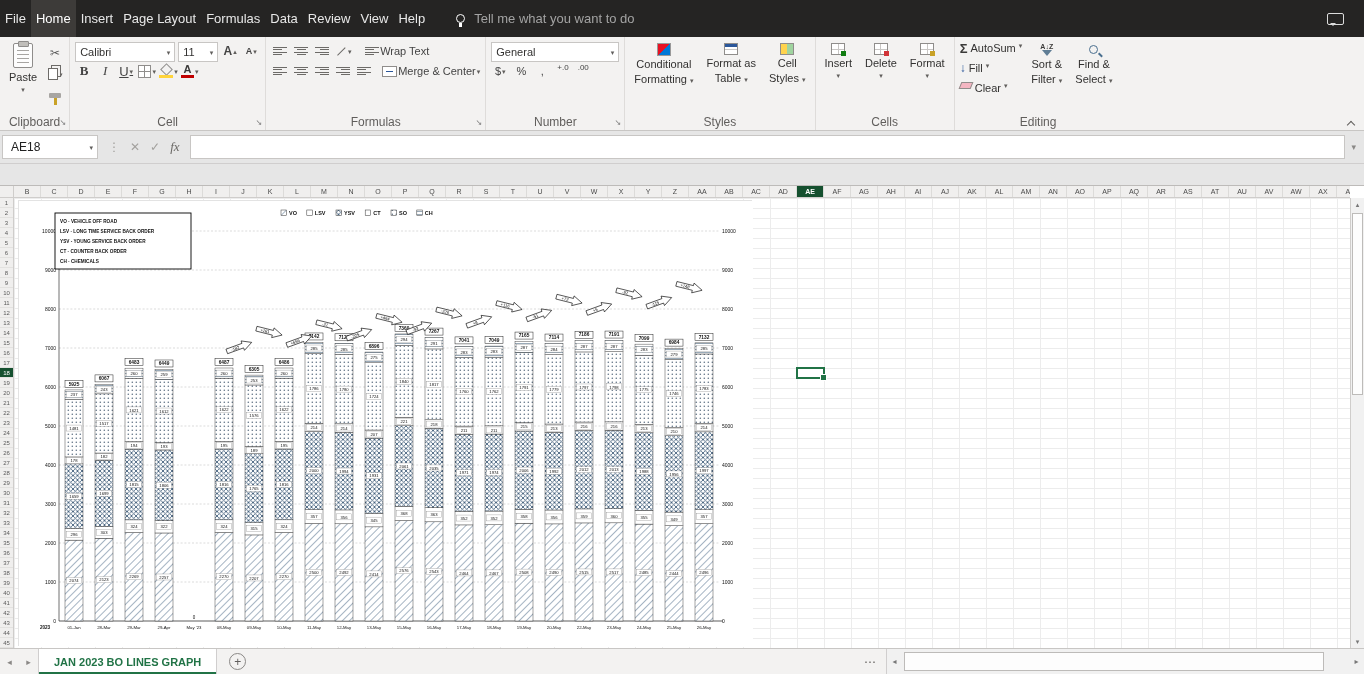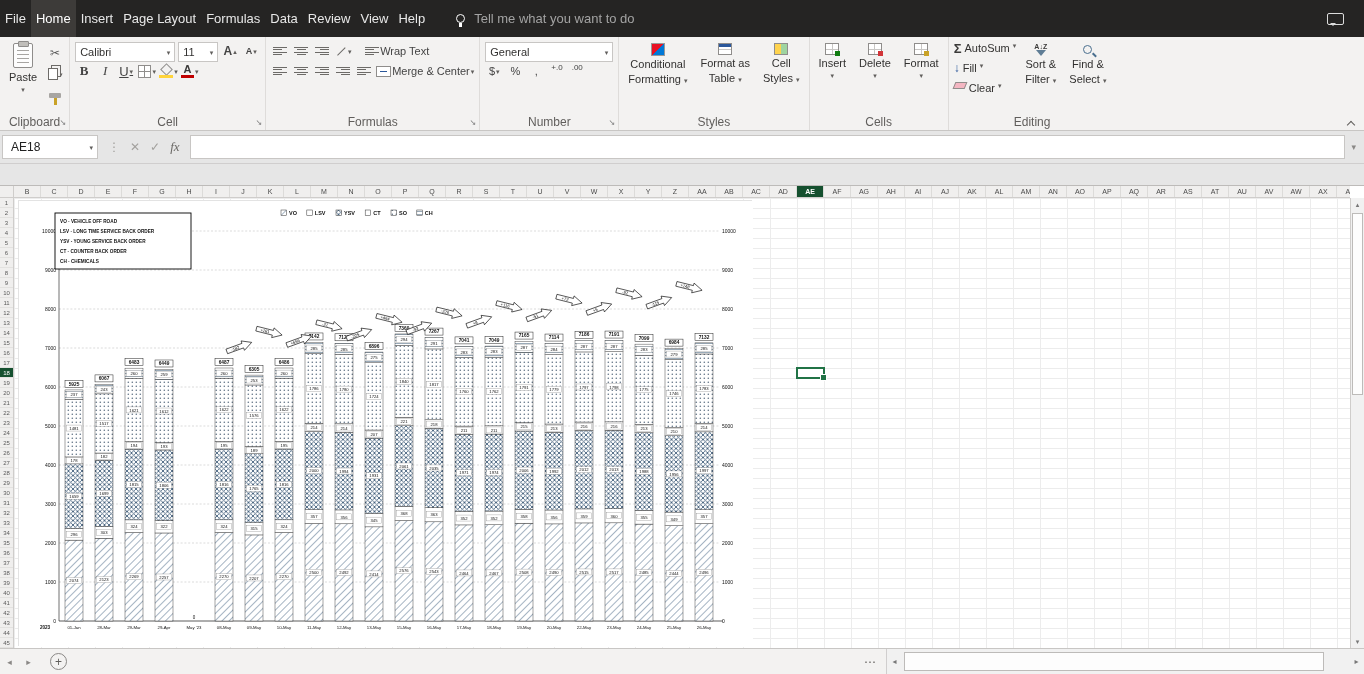--- a/index.html
+++ b/index.html
@@ -314,21 +314,21 @@
                 </span>
               </span>
             <span class="sbtn">
                 <span class="ic-al al-l">
                   <i></i>
                   <i></i>
                   <i></i>
                   <i></i>
                 </span>
               </span>
-            <span class="sbtn" style="margin-left:0">
+            <span class="sbtn" style="margin-left:6px">
               <span class="ic ic-merge"></span>
               <span style="font-size:11px">Merge &amp; Center</span>
               <span class="dd">▾</span>
             </span>
           </div>
         </div>
       </div>
       <div class="rgroup-foot">
           <span>Formulas</span>
         </div>
@@ -1159,20 +1159,23 @@
       <div class="vs-track">
           <div class="vs-thumb"></div>
         </div>
       <div class="vs-btn">▾</div>
     </div>
   </div>
 
   <div class="tabbar">
     <span class="tnav">◂</span>
     <span class="tnav">▸</span>
+    <div class="sheettab">
+      <span>JAN 2023 BO LINES GRAPH</span>
+    </div>
     <span class="addsheet">+</span>
     <span class="tab-dots">⋯</span>
     <div class="hscroll">
       <span class="hs-btn">◂</span>
       <div class="hs-track">
           <div class="hs-thumb"></div>
         </div>
       <span class="hs-btn">▸</span>
     </div>
   </div>

